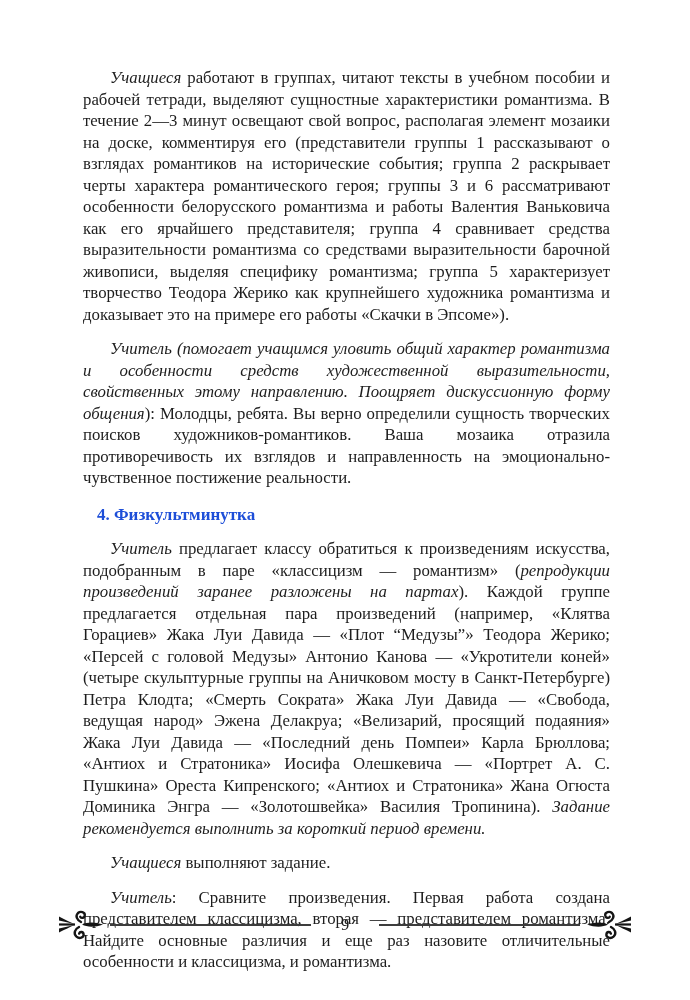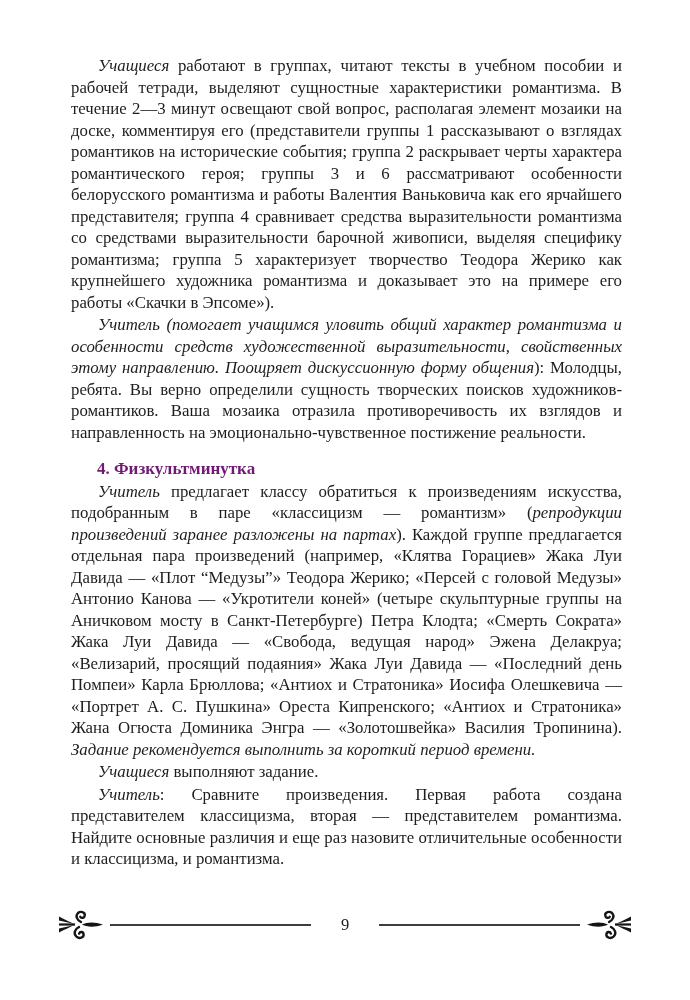--- a/index.html
+++ b/index.html
@@ -17,30 +17,30 @@
   }
   .text-block{
     position:absolute;
     left:70px;top:54px;width:553px;
     font-size:16.8px;
     line-height:21.5px;
     text-align:justify;
     hyphens:auto;
     -webkit-hyphens:auto;
   }
-  .para{margin:1px;text-indent:27px;}
+  .para{margin:13px;text-indent:27px;}
   .it{font-style:italic;}
   .heading{
     font-size:17px;
     font-weight:bold;
     margin:15px 0 0 0;
     line-height:21.5px;
     text-indent:27px;
     text-align:left;
-    color:#701a75;
+    color:#1d4ed8;
   }
   .footer{
     position:absolute;
     left:58px;right:58px;top:906px;
     height:38px;
     display:flex;
     align-items:center;
   }
   .rule{flex:1;height:2px;background:#3d3d3d;margin:0 6px;}
   .pagenum{

